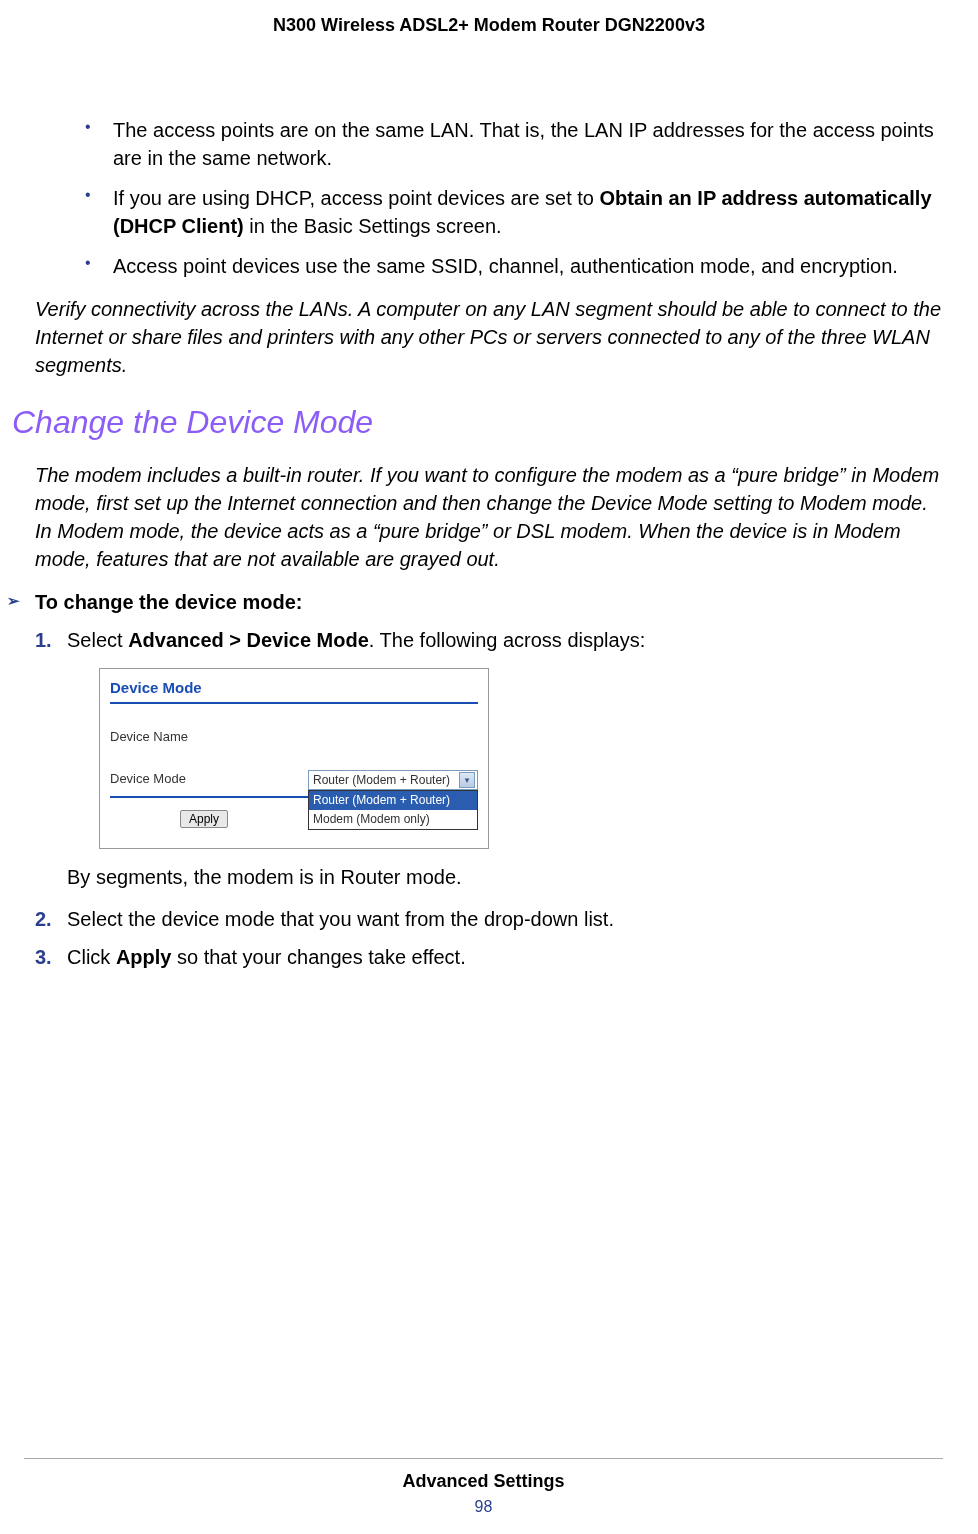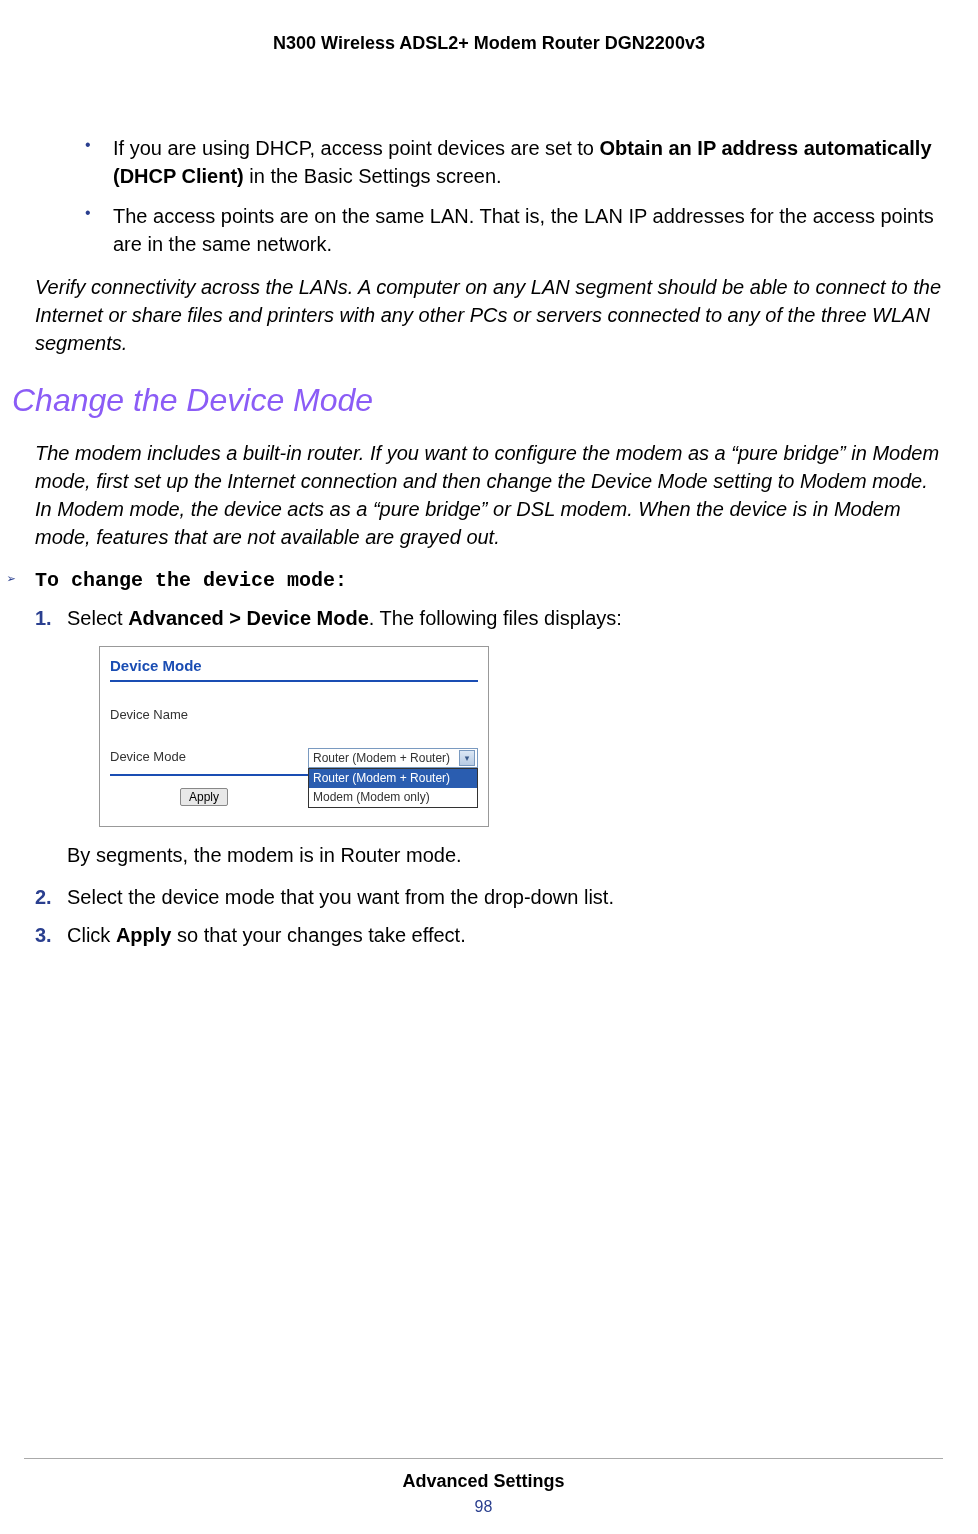--- a/index.html
+++ b/index.html
@@ -15,21 +15,21 @@
       position: relative;
       color: #000;
     }
     .page {
       padding: 0 35px;
     }
     .header-title {
       text-align: center;
       font-weight: bold;
       font-size: 18px;
-      padding-top: 33px;
+      padding-top: 15px;
       padding-bottom: 10px;
     }
     .content {
       padding: 70px 0 0 0;
     }
     .bullet-list {
       list-style: none;
       padding-left: 50px;
     }
     .bullet-list li {
@@ -61,21 +61,20 @@
       padding-left: 12px;
       font-family: "Trebuchet MS", Arial, sans-serif;
       font-style: italic;
     }
     .proc-heading {
       position: relative;
       font-size: 20px;
       font-weight: bold;
       margin: 15px 0 12px 0;
       padding-left: 0;
-      font-family: Liberation Mono, monospace;
     }
     .proc-heading::before {
       content: "➢";
       position: absolute;
       left: -28px;
       top: 1px;
       color: #2a3f8f;
       font-size: 15px;
     }
     .step-list {
@@ -216,38 +215,39 @@
     }
   </style>
 </head>
 <body>
 
 <div class="page">
   <div class="header-title">N300 Wireless ADSL2+ Modem Router DGN2200v3</div>
 
   <div class="content">
     <ul class="bullet-list">
+      <li>The access points are on the same LAN. That is, the LAN IP addresses for the access points are in the same network.</li>
       <li>
         <span>If you are using DHCP, access point devices are set to </span><span class="bold">Obtain an IP address automatically (DHCP Client)</span><span> in the Basic Settings screen.</span>
       </li>
-      <li>The access points are on the same LAN. That is, the LAN IP addresses for the access points are in the same network.</li>
+      <li>Access point devices use the same SSID, channel, authentication mode, and encryption.</li>
     </ul>
 
     <p class="body-para">Verify connectivity across the LANs. A computer on any LAN segment should be able to connect to the Internet or share files and printers with any other PCs or servers connected to any of the three WLAN segments.</p>
 
     <h2 class="section-heading">Change the Device Mode</h2>
 
     <p class="body-para">The modem includes a built-in router. If you want to configure the modem as a “pure bridge” in Modem mode, first set up the Internet connection and then change the Device Mode setting to Modem mode. In Modem mode, the device acts as a “pure bridge” or DSL modem. When the device is in Modem mode, features that are not available are grayed out.</p>
 
     <div class="proc-heading">To change the device mode:</div>
 
     <ol class="step-list">
       <li class="step-item">
         <span class="step-num">1.</span>
-        <span>Select </span><span class="bold">Advanced &gt; Device Mode</span><span>. The following files displays:</span>
+        <span>Select </span><span class="bold">Advanced &gt; Device Mode</span><span>. The following across displays:</span>
 
         <div class="screenshot-box">
           <div class="panel-title">Device Mode</div>
           <hr class="panel-hr">
           <div class="panel-row">
             <div class="panel-label">Device Name</div>
             <div class="panel-control"></div>
           </div>
           <div class="panel-row">
             <div class="panel-label">Device Mode</div>

